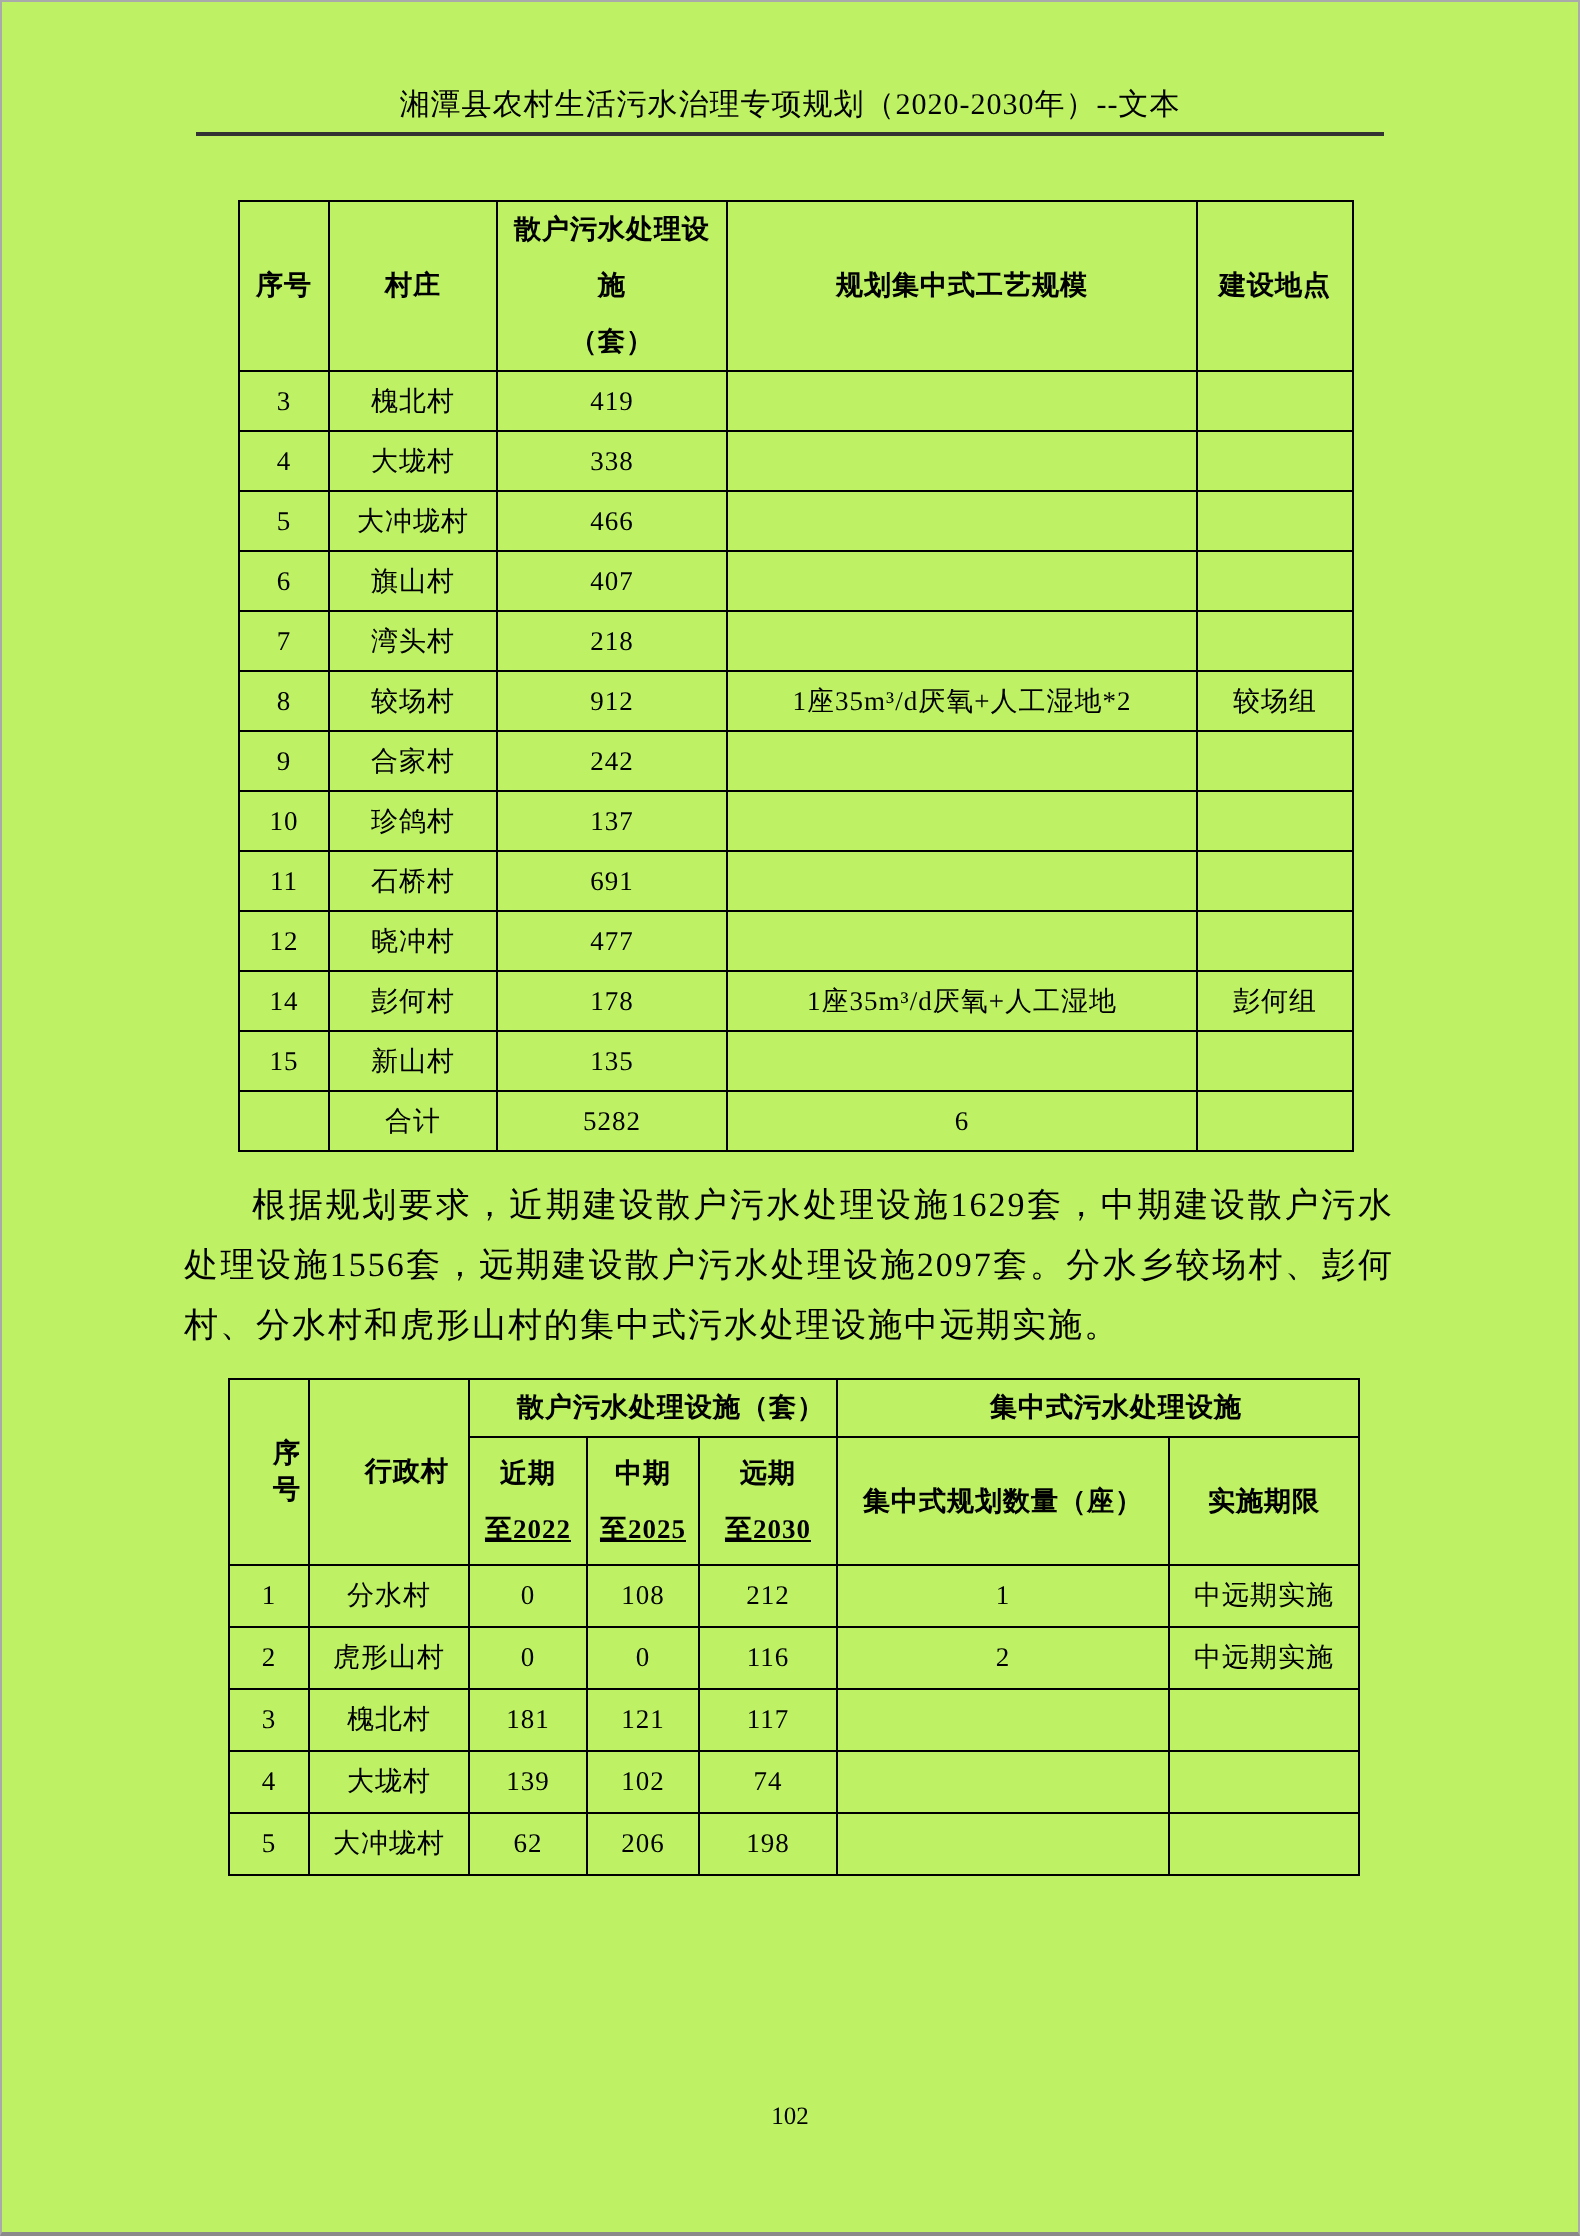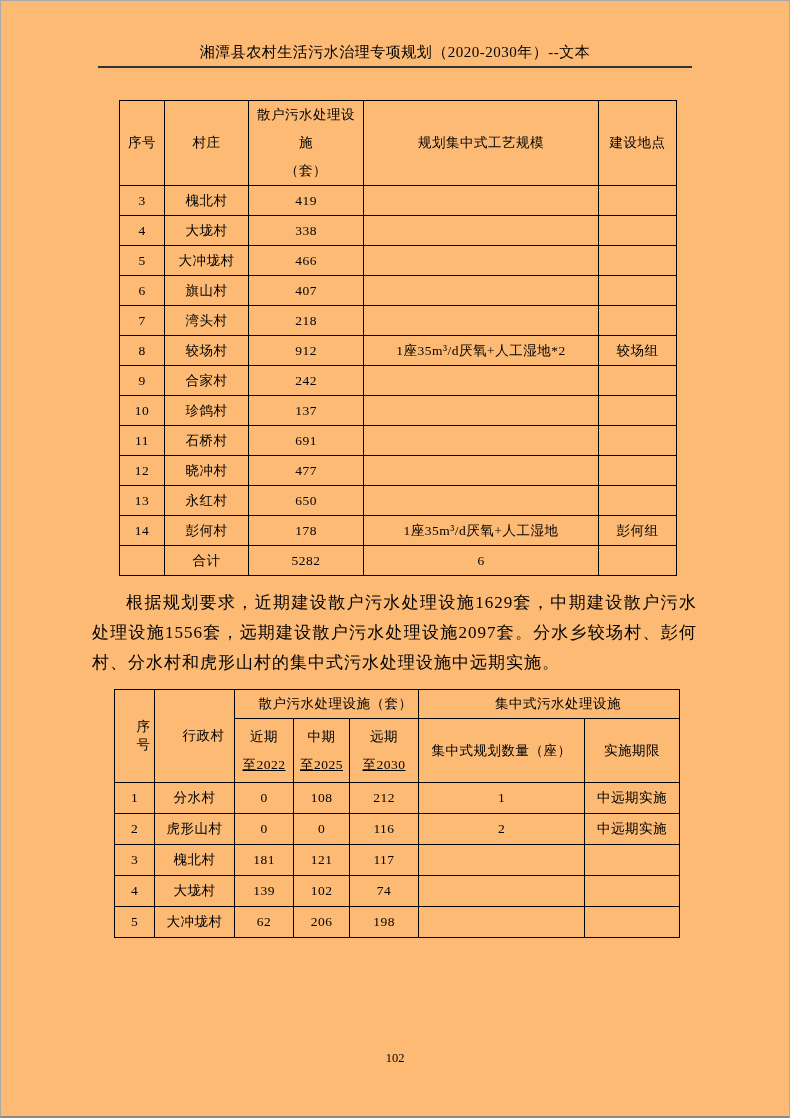--- a/index.html
+++ b/index.html
@@ -1,20 +1,20 @@
 <!DOCTYPE html>
 <html><head>
 <meta charset="utf-8">
 <style>
   * { margin:0; padding:0; box-sizing:border-box; }
   html,body { background:#fff; }
   .page {
     position:relative;
     width:790px; height:1118px;
-    background:#fdba74;
+    background:#bef264;
     border:1px solid #aaa;
     border-bottom:2px solid #8a8a8a;
     font-family:"Liberation Serif","DejaVu Serif",serif;
     color:#000;
     overflow:hidden;
   }
   .doc-header {
     width:594px;
     margin:42px auto 0 auto;
     text-align:center;
@@ -27,21 +27,21 @@
   table { border-collapse:collapse; table-layout:fixed; }
   th, td {
     border:1px solid #000;
     text-align:center;
     vertical-align:middle;
     font-size:13.5px;
     letter-spacing:0.5px;
     padding:0 2px;
     overflow:hidden;
   }
-  th { font-weight:normal;margin-left:12px; }
+  th { font-weight:bold;margin-left:12px; }
   
   .t1 { width:557px; margin:32px 0 0 118px; }
   .t1 thead th { height:67px; }
   .t1 tbody td { height:30px; }
   .twoline div { line-height:28px; }
   
   .para {
     margin:12px 92px 0 91px;
     font-size:17px;
     line-height:30px;
@@ -166,32 +166,32 @@
         <td></td>
       </tr>
         <tr>
         <td>12</td>
         <td>晓冲村</td>
         <td>477</td>
         <td></td>
         <td></td>
       </tr>
         <tr>
-        <td>13</td>
-        <td>永红村</td>
-        <td>650</td>
-        <td></td>
-        <td></td>
-      </tr>
-        <tr>
         <td>14</td>
         <td>彭何村</td>
         <td>178</td>
         <td>1座35m³/d厌氧+人工湿地</td>
         <td>彭何组</td>
+      </tr>
+        <tr>
+        <td>15</td>
+        <td>新山村</td>
+        <td>135</td>
+        <td></td>
+        <td></td>
       </tr>
         <tr>
         <td></td>
         <td>合计</td>
         <td>5282</td>
         <td>6</td>
         <td></td>
       </tr>
       </tbody>
   </table>

